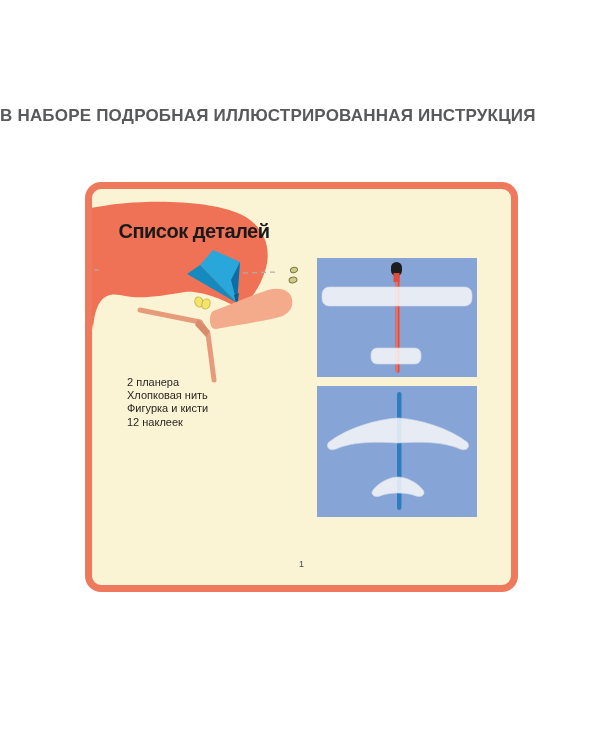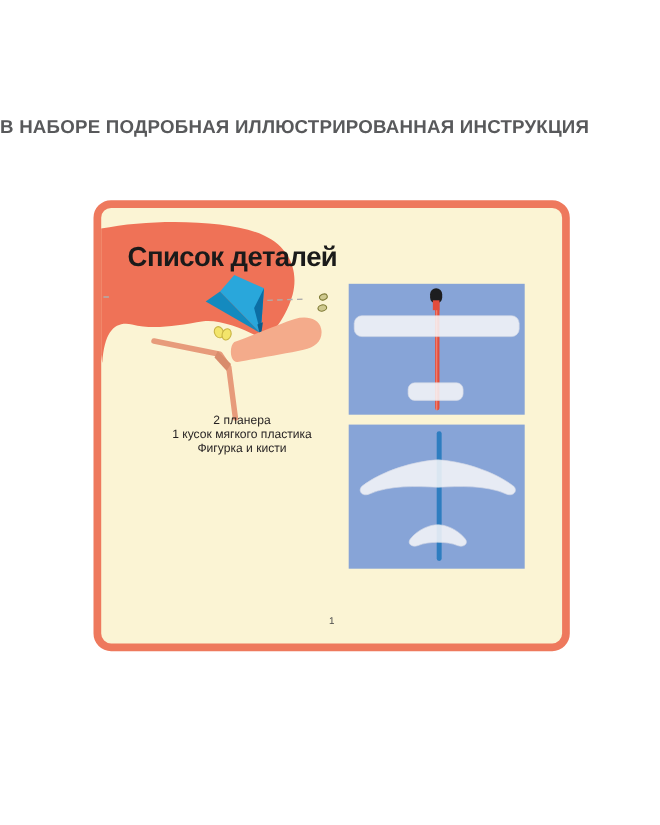--- a/index.html
+++ b/index.html
@@ -13,26 +13,26 @@
     color:#58595b;letter-spacing:.2px;white-space:nowrap;
   }
   .card{
     position:absolute;left:85px;top:182px;width:433px;height:410px;
     box-sizing:border-box;border:7px solid #ee795d;border-radius:16px;
     background:#fbf4d4;
   }
   .card-illustration{position:absolute;left:0;top:0;width:419px;height:396px;}
   .ribbon-title{
     position:absolute;left:24px;top:31px;width:156px;text-align:center;
-    font-size:25px;font-weight:600;color:#1a1a1a;letter-spacing:-.5px;
+    font-size:20px;font-weight:600;color:#1a1a1a;letter-spacing:-.5px;
     white-space:nowrap;
   }
   .parts-list{
     position:absolute;left:35px;top:187px;width:186px;
-    font-size:11px;line-height:13.2px;color:#231f20;text-align:center;
+    font-size:11px;line-height:13.2px;color:#231f20;
   }
   .panel{
     position:absolute;left:225px;background:#87a4d7;overflow:hidden;
   }
   .panel-top{top:69px;width:160px;height:119px;}
   .panel-bottom{top:197px;width:160px;height:131px;}
   .page-number{
     position:absolute;left:0;bottom:16px;width:100%;text-align:center;
     font-size:9px;color:#4a4a4a;
   }
@@ -76,22 +76,23 @@
 
     <path d="M 121,122 C 138,116 163,105 176,101 C 186,98 198,100 200,110
          C 202,120 195,127 184,129 C 166,133 140,137 124,140
          C 117,141 116,126 121,122 Z" fill="#f4ab8b"></path>
   </svg>
 
   <div class="ribbon-title">Список деталей</div>
 
   <div class="parts-list">
     <div>2 планера</div>
-    <div>1 кусок мягкого пластика</div>
+    <div>Хлопковая нить</div>
     <div>Фигурка и кисти</div>
+    <div>12 наклеек</div>
   </div>
 
   <div class="panel panel-top">
     <svg width="160" height="119" viewBox="0 0 160 119" xmlns="http://www.w3.org/2000/svg">
       <rect x="78.5" y="12" width="4" height="103" rx="2" fill="#e34c3b"></rect>
       <rect x="79.2" y="12" width="1.4" height="103" fill="#f2897b" opacity="0.8"></rect>
       <rect x="74" y="4" width="11" height="14" rx="5.5" fill="#1d1d1f"></rect>
       <rect x="76.5" y="15" width="6" height="9" fill="#e34c3b"></rect>
       <g fill="#f8f8fa" opacity="0.85" stroke="#dfe1e8" stroke-width="0.6">
         <rect x="5" y="29" width="150" height="19" rx="7"></rect>

